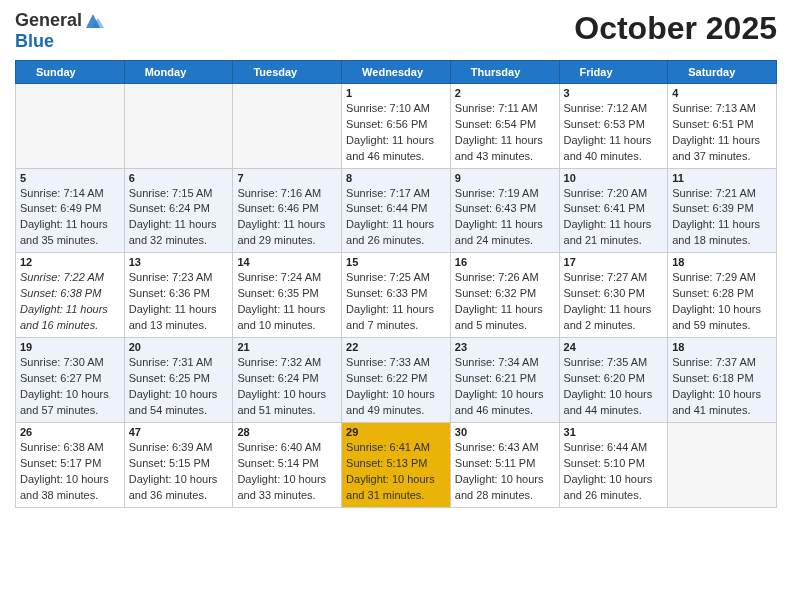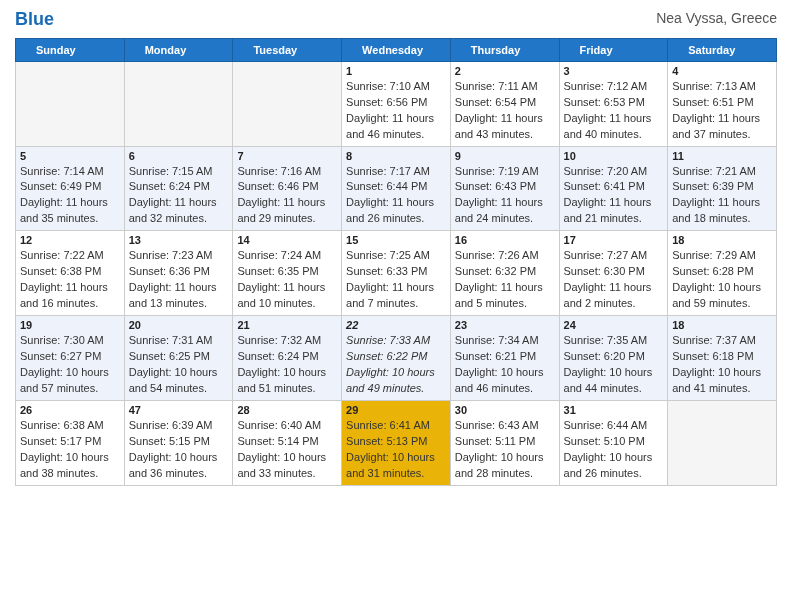--- a/index.html
+++ b/index.html
@@ -92,26 +92,33 @@
     }
   </style>
 </head>
 <body>
 
 <div class="page">
   <div class="header">
     <div class="logo">
       <div>
         <div style="display:flex;align-items:center;">
+          <span class="logo-text">General</span>
+          <svg width="22" height="22" viewBox="0 0 22 22">
+            <polygon points="4,18 11,4 18,18" fill="#2176c7" opacity="0.85"></polygon>
+            <polygon points="10,18 16,8 22,18" fill="#2176c7" opacity="0.5"></polygon>
+          </svg>
+        </div>
+        <div style="display:flex;align-items:center;">
           <span class="logo-text"><span>Blue</span></span>
         </div>
       </div>
     </div>
     <div class="title-block">
-      <div class="location">Nea Vyssa, Greece</div>
+      <div class="month-title">October 2025</div>
     </div>
   </div>
 
   <table>
     <thead>
       <tr>
       <th>Sunday</th>
           <th>Monday</th>
           <th>Tuesday</th>
           <th>Wednesday</th>
@@ -201,21 +208,21 @@
             <div class="day-number">11</div>
             <div class="day-info" style="white-space: pre-line;">Sunrise: 7:21 AM
 Sunset: 6:39 PM
 Daylight: 11 hours
 and 18 minutes.</div>
           </td>
         </tr>
         <tr>
           <td style="background: rgb(255, 255, 255);">
             <div class="day-number">12</div>
-            <div class="day-info" style="white-space: pre-line;">Sunrise: 7:22 AM
+            <div class="day-info" style="white-space: pre-line; font-style: italic;">Sunrise: 7:22 AM
 Sunset: 6:38 PM
 Daylight: 11 hours
 and 16 minutes.</div>
           </td>
           <td style="background: rgb(255, 255, 255);">
             <div class="day-number">13</div>
             <div class="day-info" style="white-space: pre-line;">Sunrise: 7:23 AM
 Sunset: 6:36 PM
 Daylight: 11 hours
 and 13 minutes.</div>
@@ -271,21 +278,21 @@
 Daylight: 10 hours
 and 54 minutes.</div>
           </td>
           <td style="background: rgb(238, 243, 251);">
             <div class="day-number">21</div>
             <div class="day-info" style="white-space: pre-line;">Sunrise: 7:32 AM
 Sunset: 6:24 PM
 Daylight: 10 hours
 and 51 minutes.</div>
           </td>
-          <td style="background: rgb(238, 243, 251); font-style: italic;">
+          <td style="background: rgb(238, 243, 251);">
             <div class="day-number">22</div>
             <div class="day-info" style="white-space: pre-line;">Sunrise: 7:33 AM
 Sunset: 6:22 PM
 Daylight: 10 hours
 and 49 minutes.</div>
           </td>
           <td style="background: rgb(238, 243, 251);">
             <div class="day-number">23</div>
             <div class="day-info" style="white-space: pre-line;">Sunrise: 7:34 AM
 Sunset: 6:21 PM

